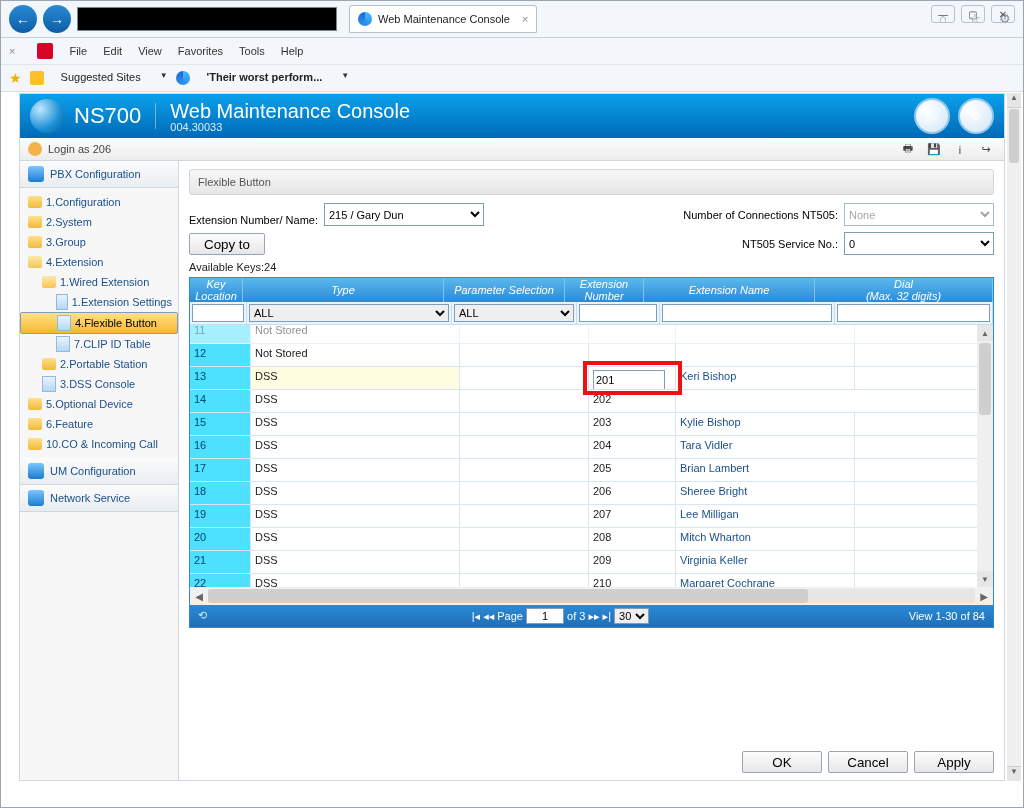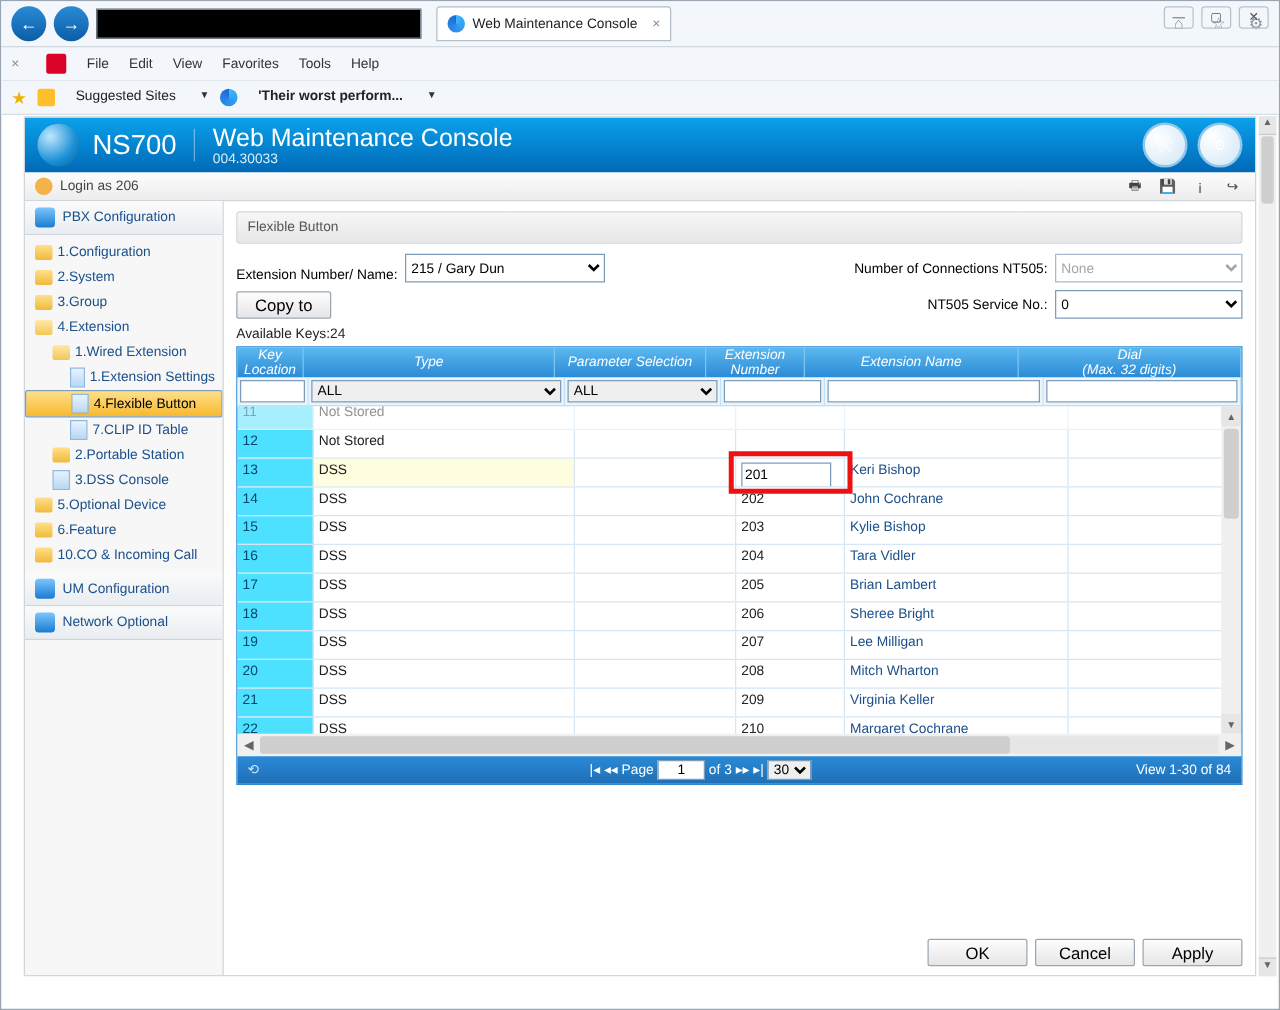--- a/index.html
+++ b/index.html
@@ -230,21 +230,21 @@
               <span class="fold"></span>
               <span>10.CO &amp; Incoming Call</span>
             </div>
         </div>
         <div class="hdrItem">
             <span class="ico"></span>
             <span>UM Configuration</span>
           </div>
         <div class="hdrItem">
             <span class="ico"></span>
-            <span>Network Optional</span>
+            <span>Network Service</span>
           </div>
       </div>
 
       <div class="main">
         <div class="panelTitle">Flexible Button</div>
 
         <div class="ctrls">
           <label>Extension Number/ Name:</label>
           <select class="sel" style="width:160px"><option>215 / Gary Dun</option></select>
           <div class="right">
@@ -304,21 +304,20 @@
                 <div class="c col-par"></div>
                 <div class="c col-ext ext"><input value="201" style=""></div>
                 <div class="c col-name link">Keri Bishop</div>
                 <div class="c col-dial"></div>
               </div>
               <div class="row" style="position: relative;">
                 <div class="c col-key key">14</div>
                 <div class="c col-type type">DSS</div>
                 <div class="c col-par"></div>
                 <div class="c col-ext">202</div>
-                <div class="c col-name link">John Cochrane</div>
                 <div class="c col-dial"></div>
               </div>
               <div class="row" style="position: relative;">
                 <div class="c col-key key">15</div>
                 <div class="c col-type type">DSS</div>
                 <div class="c col-par"></div>
                 <div class="c col-ext">203</div>
                 <div class="c col-name link">Kylie Bishop</div>
                 <div class="c col-dial"></div>
               </div>

